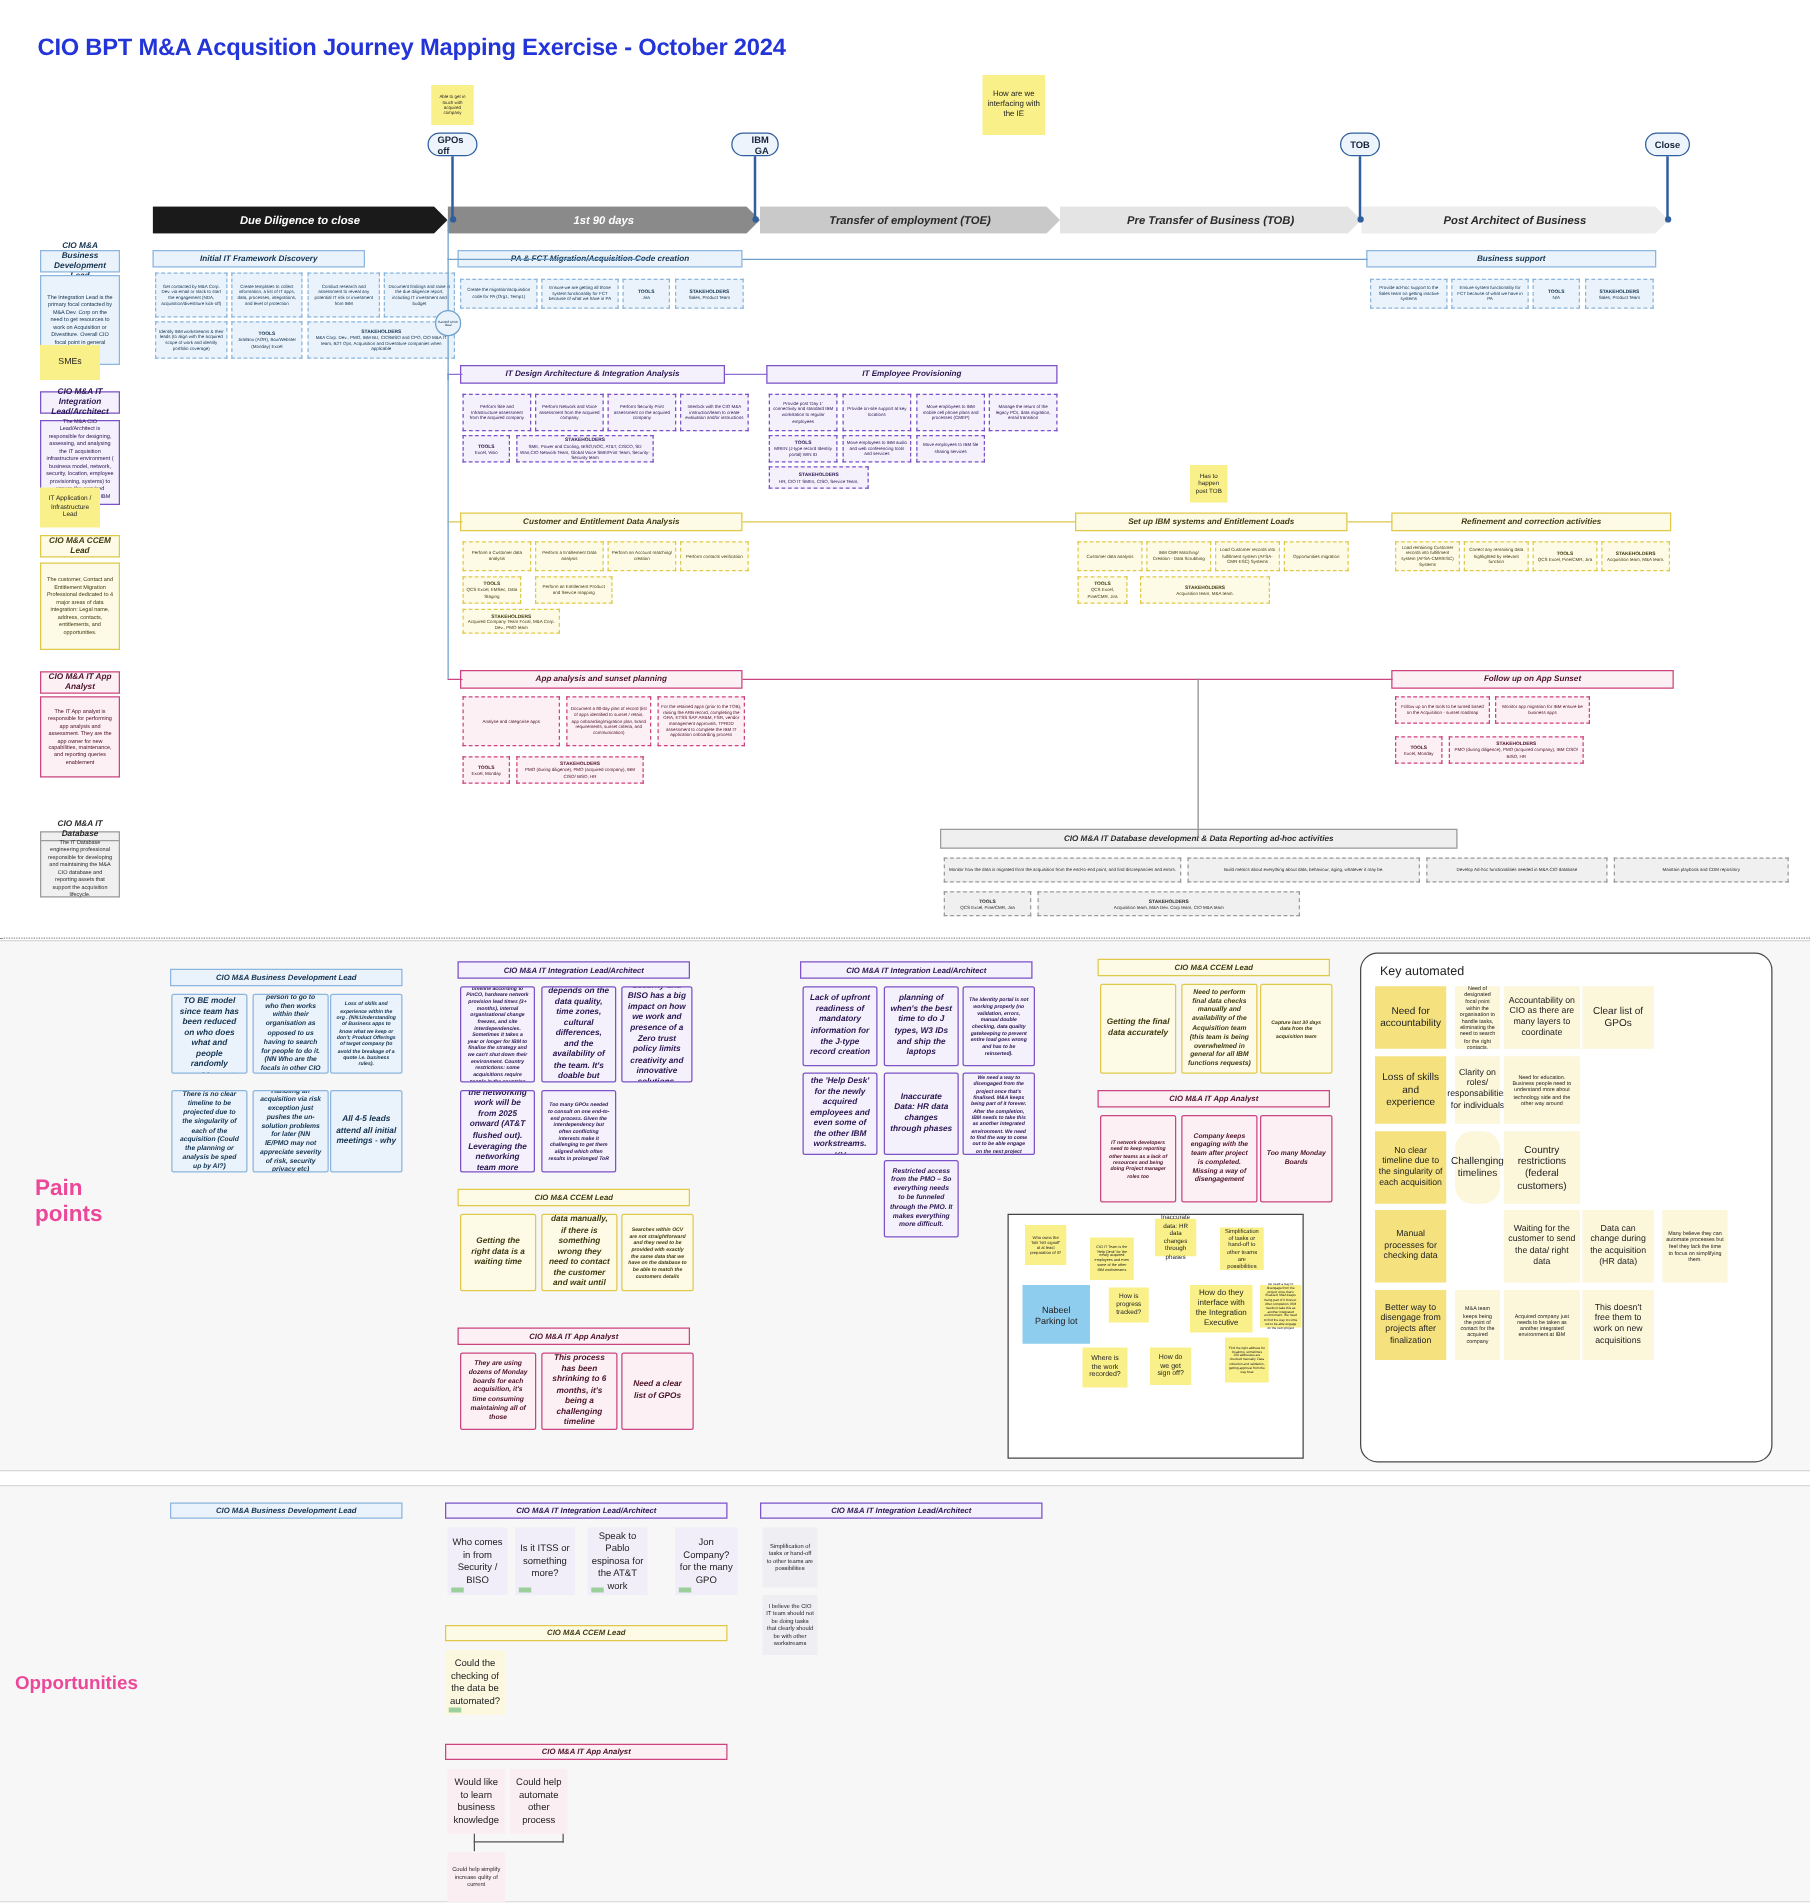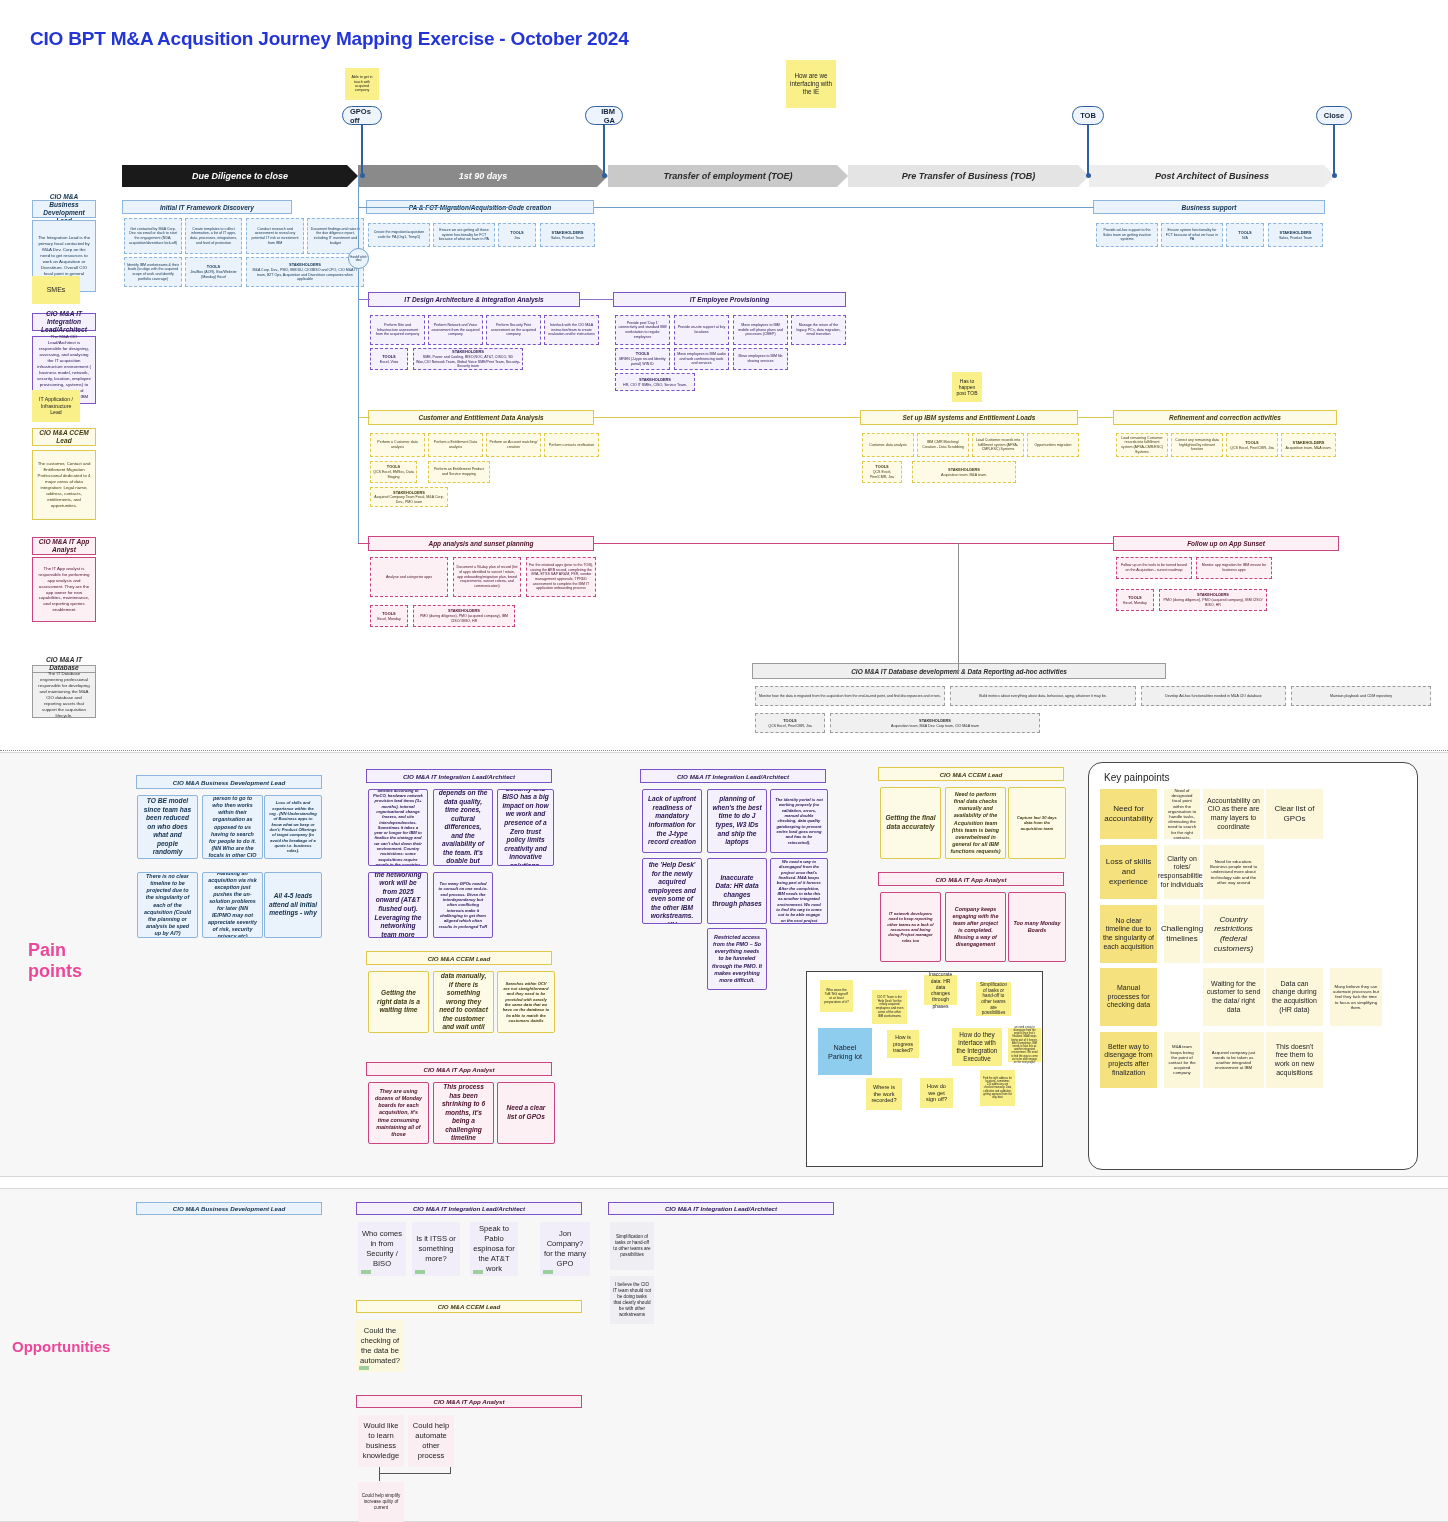--- a/index.html
+++ b/index.html
@@ -365,32 +365,32 @@
     <div class="pp s1 t-yellow" style="left:880px; top:787px; width:61px; height:72px;">Getting the final data accurately</div>
     <div class="pp s2 t-yellow" style="left:945px; top:787px; width:61px; height:72px;">Need to perform final data checks manually and availability of the Acquisition team (this team is being overwhelmed in general for all IBM functions requests)</div>
     <div class="pp s3 t-yellow" style="left:1008px; top:787px; width:58px; height:72px;">Capture last 30 days data from the acquisition team</div>
     <div class="pp-hdr hdr-pink" style="left:878px; top:872px; width:186px; height:14px;">CIO M&amp;A IT App Analyst</div>
     <div class="pp s3 t-pink" style="left:880px; top:892px; width:61px; height:70px;">IT network developers need to keep reporting other teams as a lack of resources and being doing Project manager roles too</div>
     <div class="pp s2 t-pink" style="left:945px; top:892px; width:61px; height:70px;">Company keeps engaging with the team after project is completed. Missing a way of disengagement</div>
     <div class="pp s2 t-pink" style="left:1008px; top:892px; width:58px; height:70px;">Too many Monday Boards</div>
   </div>
 
 <div id="key-painpoints-panel" style="left:1088px; top:762px; width:330px; height:408px;"></div>
-<div id="key-painpoints-title" style="left:1104px; top:772px;">Key painpoints</div>
+<div id="key-painpoints-title" style="left:1104px; top:772px;">Key automated</div>
 <div id="key-painpoints-root">
     <div class="kp strong k1" style="left:1100px; top:789px; width:57px; height:50px;">Need for accountability</div>
     <div class="kp light k3" style="left:1164px; top:789px; width:36px; height:50px;">Need of designated focal point within the organisation to handle tasks, eliminating the need to search for the right contacts.</div>
     <div class="kp light k2" style="left:1203px; top:789px; width:61px; height:50px;">Accountability on CIO as there are many layers to coordinate</div>
     <div class="kp light k1" style="left:1266px; top:789px; width:57px; height:50px;">Clear list of GPOs</div>
     <div class="kp strong k1" style="left:1100px; top:845px; width:57px; height:54px;">Loss of skills and experience</div>
     <div class="kp light k2" style="left:1164px; top:845px; width:36px; height:54px;">Clarity on roles/ responsabilities for individuals</div>
     <div class="kp light k3" style="left:1203px; top:845px; width:61px; height:54px;">Need for education. Business people need to understand more about technology side and the other way around</div>
     <div class="kp strong k2" style="left:1100px; top:905px; width:57px; height:58px;">No clear timeline due to the singularity of each acquisition</div>
-    <div class="kp light k1" style="left:1164px; top:905px; width:36px; height:58px;">Challenging timelines</div>
-    <div class="kp light k1" style="left:1203px; top:905px; width:61px; height:58px;font-style:italic;">Country restrictions (federal customers)</div>
+    <div class="kp light k1" style="left:1164px; top:905px; width:36px; height:58px;border-radius:14px;">Challenging timelines</div>
+    <div class="kp light k1" style="left:1203px; top:905px; width:61px; height:58px;">Country restrictions (federal customers)</div>
     <div class="kp strong k2" style="left:1100px; top:968px; width:57px; height:58px;">Manual processes for checking data</div>
     <div class="kp light k1" style="left:1220px; top:968px; width:36px; height:58px;">Lack of data quality</div>
     <div class="kp light k2" style="left:1203px; top:968px; width:61px; height:58px;">Waiting for the customer to send the data/ right data</div>
     <div class="kp light k2" style="left:1266px; top:968px; width:57px; height:58px;">Data can change during the acquisition (HR data)</div>
     <div class="kp light k3" style="left:1330px; top:968px; width:52px; height:58px;">Many believe they can automate processes but feel they lack the time to focus on simplifying them.</div>
     <div class="kp strong k2" style="left:1100px; top:1032px; width:57px; height:56px;">Better way to disengage from projects after finalization</div>
     <div class="kp light k3" style="left:1164px; top:1032px; width:36px; height:56px;">M&amp;A team keeps being the point of contact for the acquired company</div>
     <div class="kp light k3" style="left:1203px; top:1032px; width:61px; height:56px;">Acquired company just needs to be taken as another integrated environment at IBM</div>
     <div class="kp light k2" style="left:1266px; top:1032px; width:57px; height:56px;">This doesn't free them to work on new acquisitions</div>
   </div>

